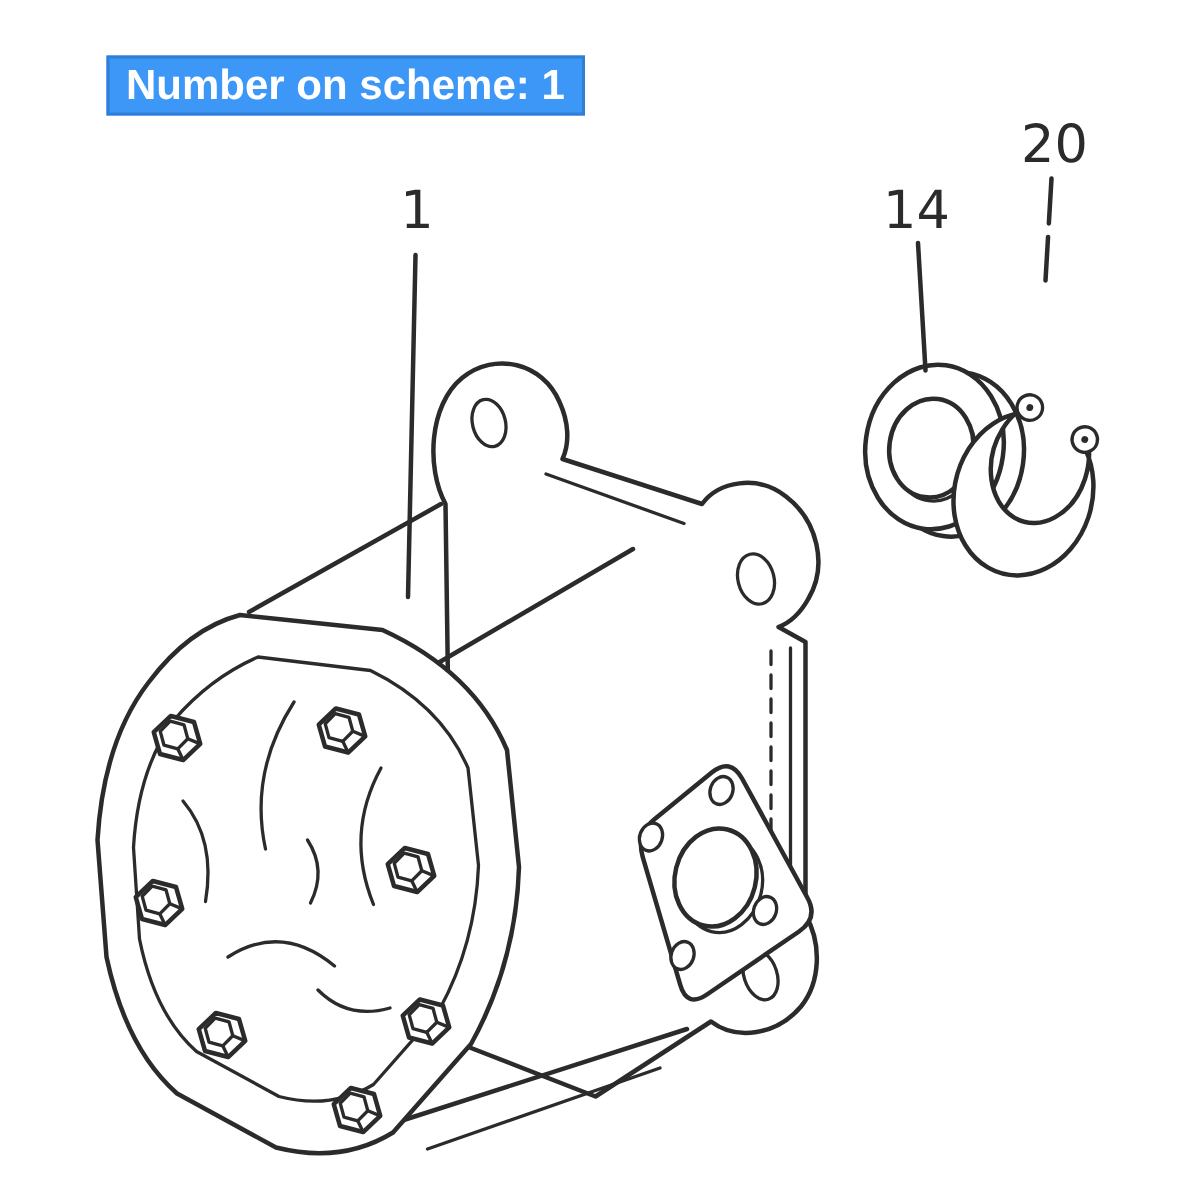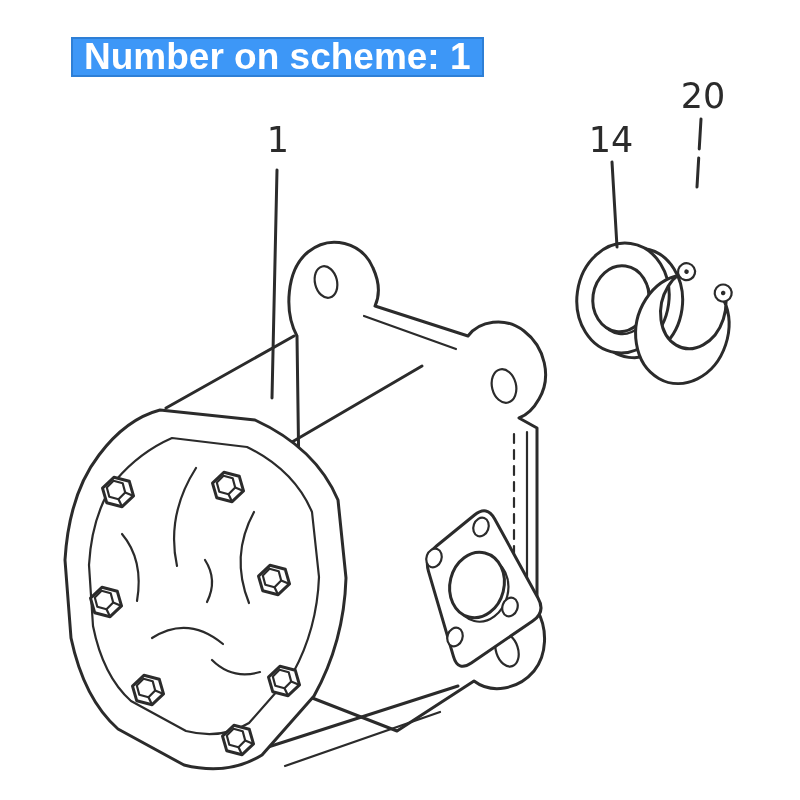--- a/index.html
+++ b/index.html
@@ -1,21 +1,21 @@
 <!DOCTYPE html>
 <html><head>
 <meta charset="utf-8">
 <style>
   html,body{margin:0;padding:0;background:#ffffff;}
   .screen{position:relative;width:800px;height:800px;background:#ffffff;overflow:hidden;
           font-family:"Liberation Sans",sans-serif;}
   .title-badge{
     position:absolute;left:71px;top:37px;
     background:#3d97f7;border:2px solid #2e7fd6;
-    color:#ffffff;font-weight:bold;font-size:37px;line-height:33px;
+    color:#ffffff;font-weight:bold;font-size:28px;line-height:33px;
     padding:1px 11px 2px 11px;white-space:nowrap;
     font-family:"Liberation Sans",sans-serif;
   }
   svg{position:absolute;left:0;top:0;}
   .ln{fill:none;stroke:#2b2b2b;stroke-width:3;stroke-linecap:round;stroke-linejoin:round;}
   .ln2{fill:none;stroke:#2b2b2b;stroke-width:2.2;stroke-linecap:round;stroke-linejoin:round;}
   .wh{fill:#ffffff;}
   .dash{stroke-dasharray:9 7;}
   text.part{font-family:"DejaVu Sans",sans-serif;font-size:35px;fill:#2b2b2b;text-anchor:middle;}
 </style>

